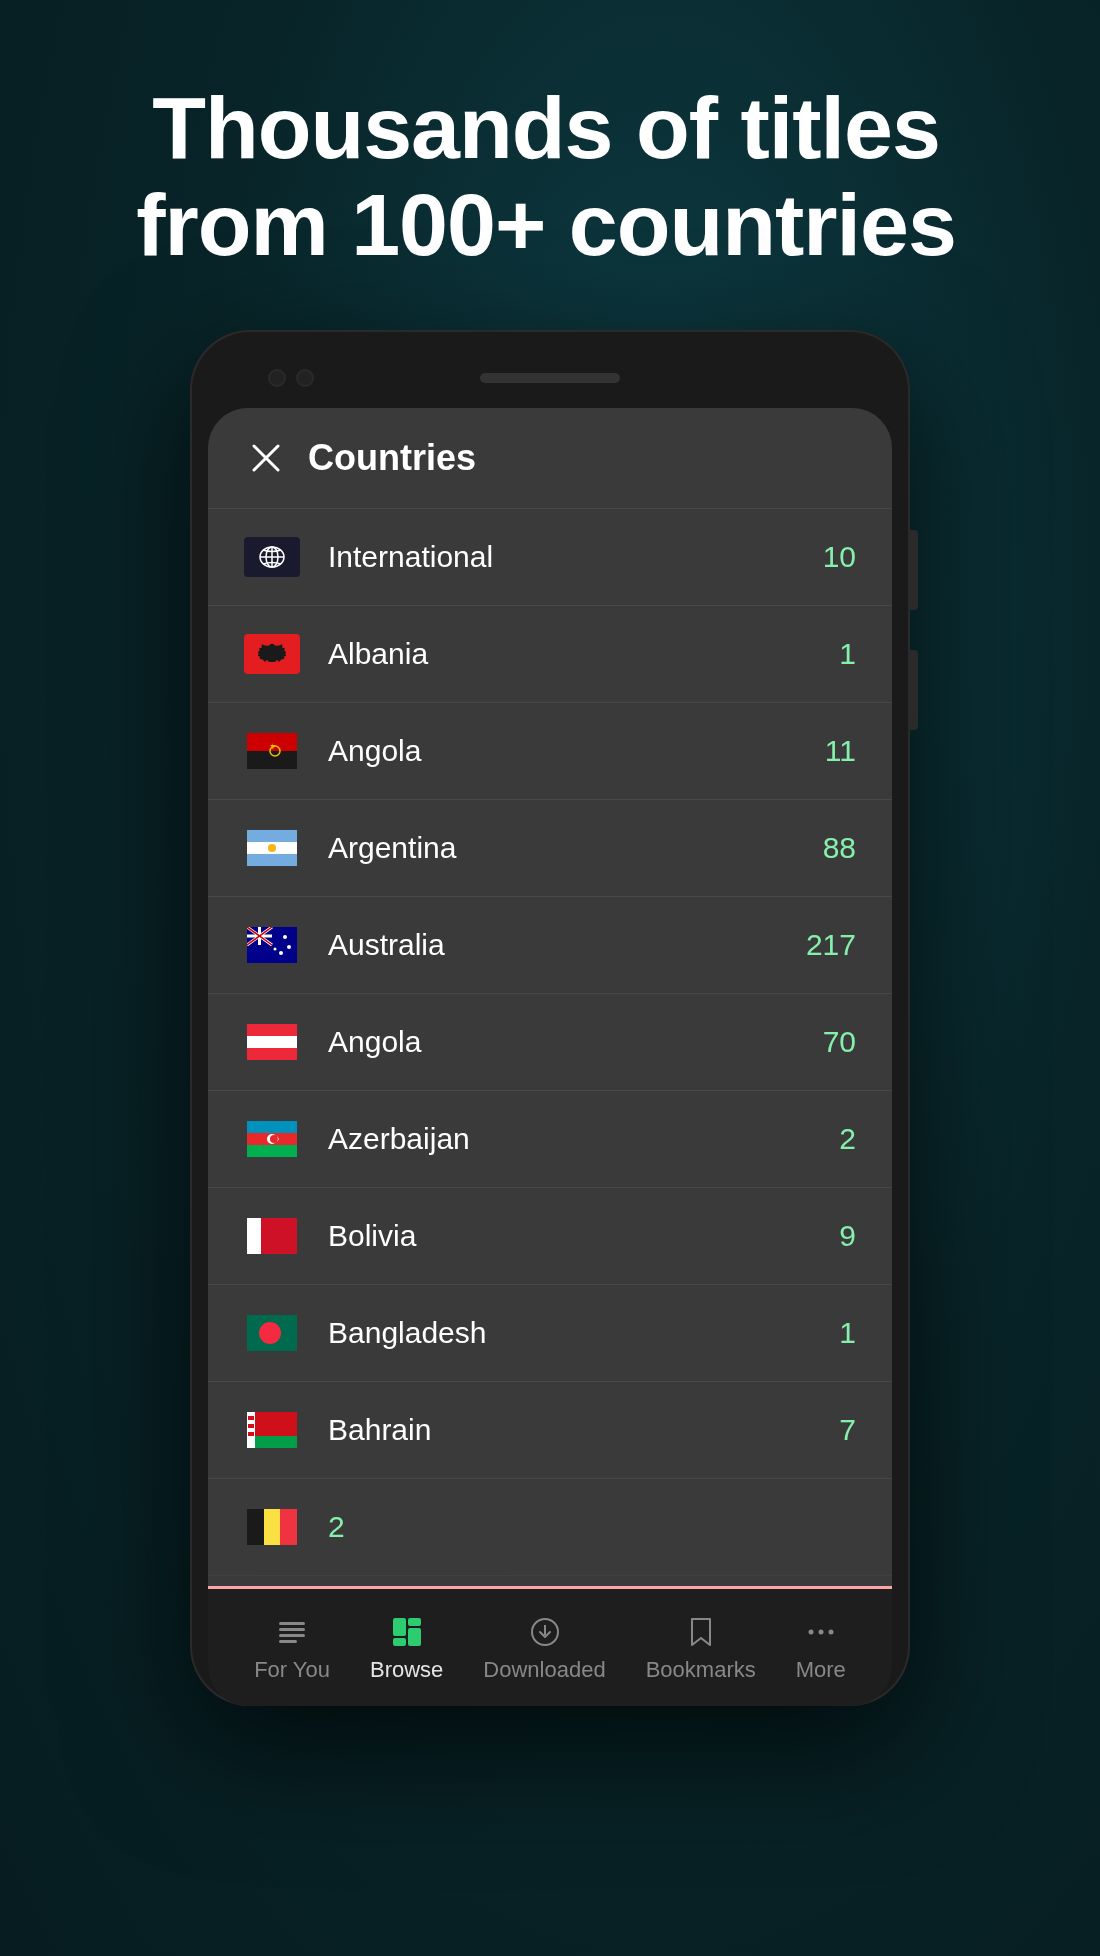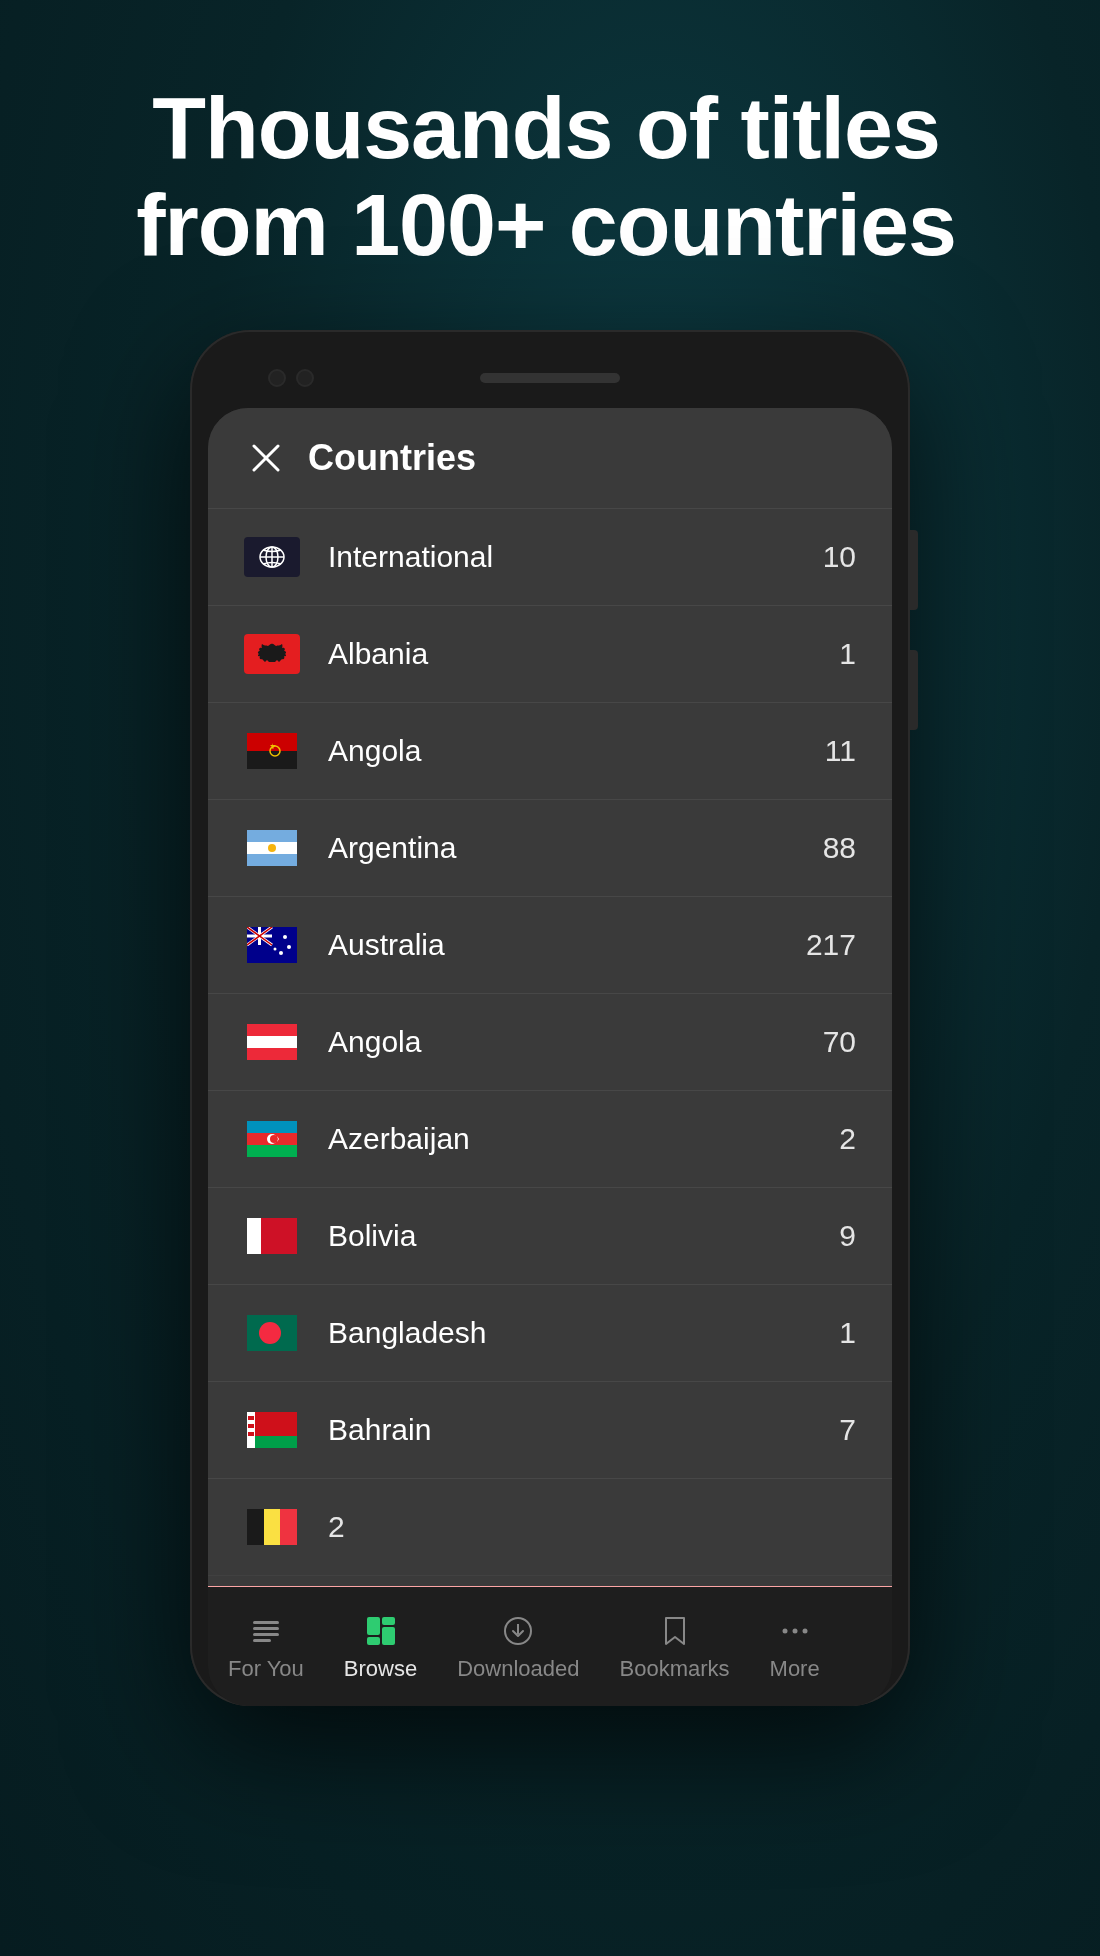--- a/index.html
+++ b/index.html
@@ -149,33 +149,33 @@
       font-size: 32px;
     }
 
     .country-name {
       flex: 1;
       color: #ffffff;
       font-size: 30px;
       font-weight: 400;
     }
     .country-count {
-      color: #e5e5e5;
+      color: #86efac;
       font-size: 30px;
       font-weight: 400;
     }
 
     
     .bottom-nav {
       background: #1e1e1e;
       height: 120px;
       display: flex;
       align-items: center;
-      justify-content: flex-start;
-      border-top: 1px solid #fca5a5;
+      justify-content: center;
+      border-top: 3px solid #fca5a5;
       position: absolute;
       bottom: 0;
       left: 18px;
       right: 18px;
       border-radius: 0 0 40px 40px;
     }
     .nav-item {
       display: flex;
       flex-direction: column;
       align-items: center;

